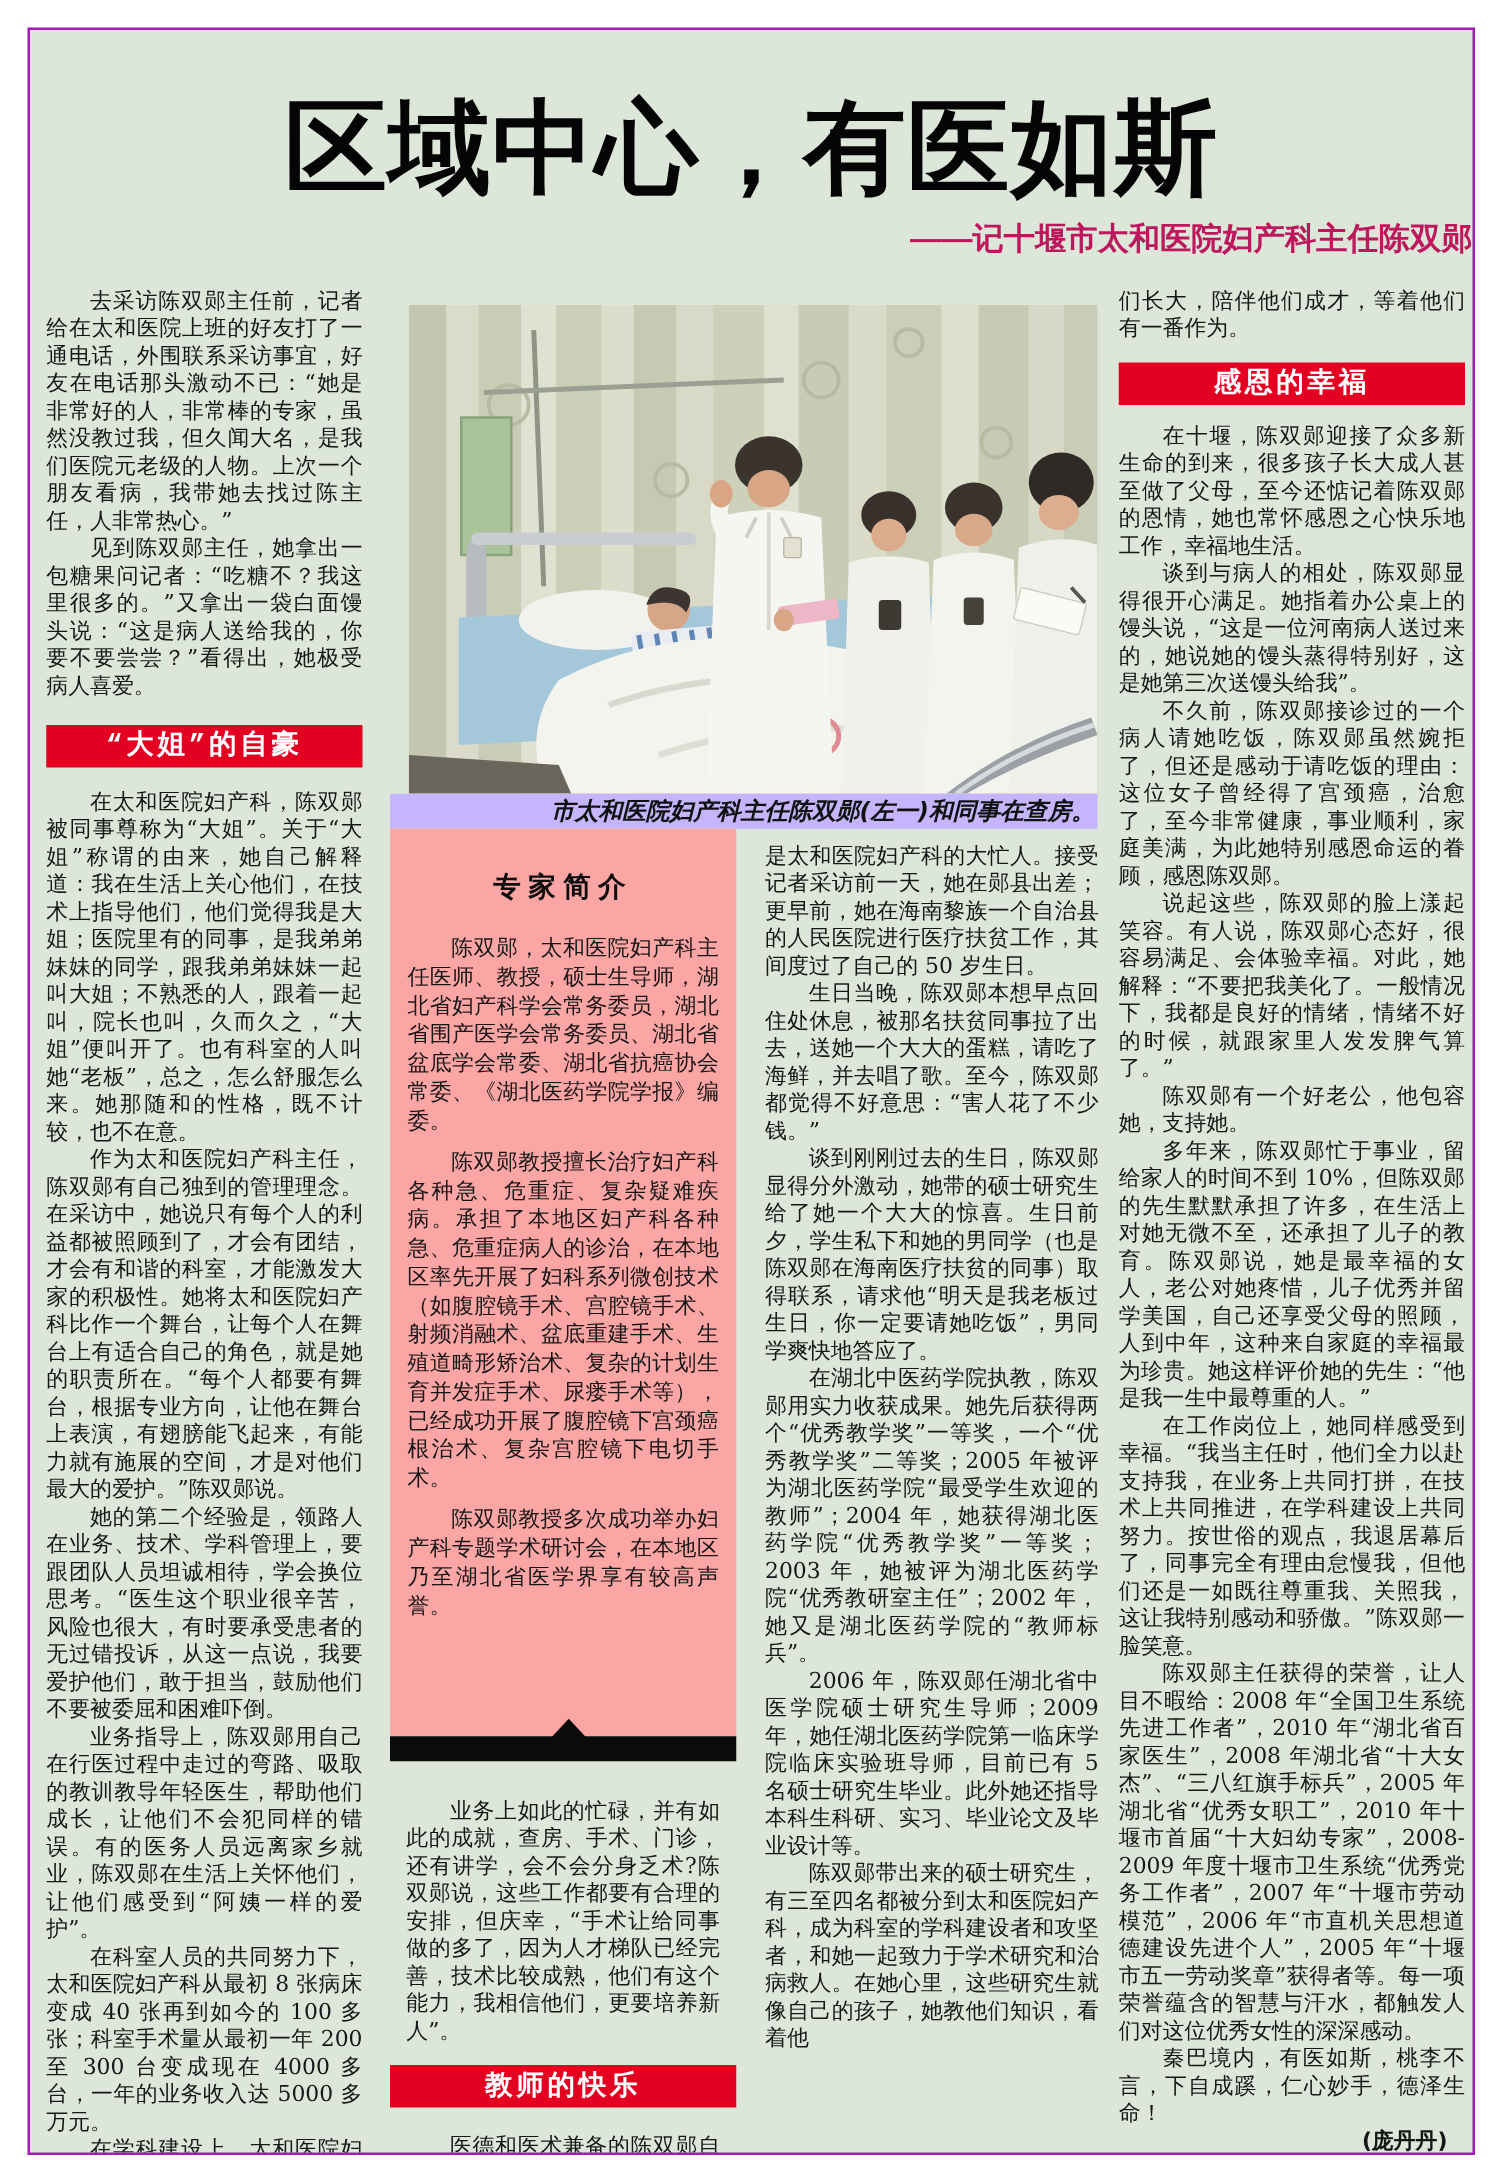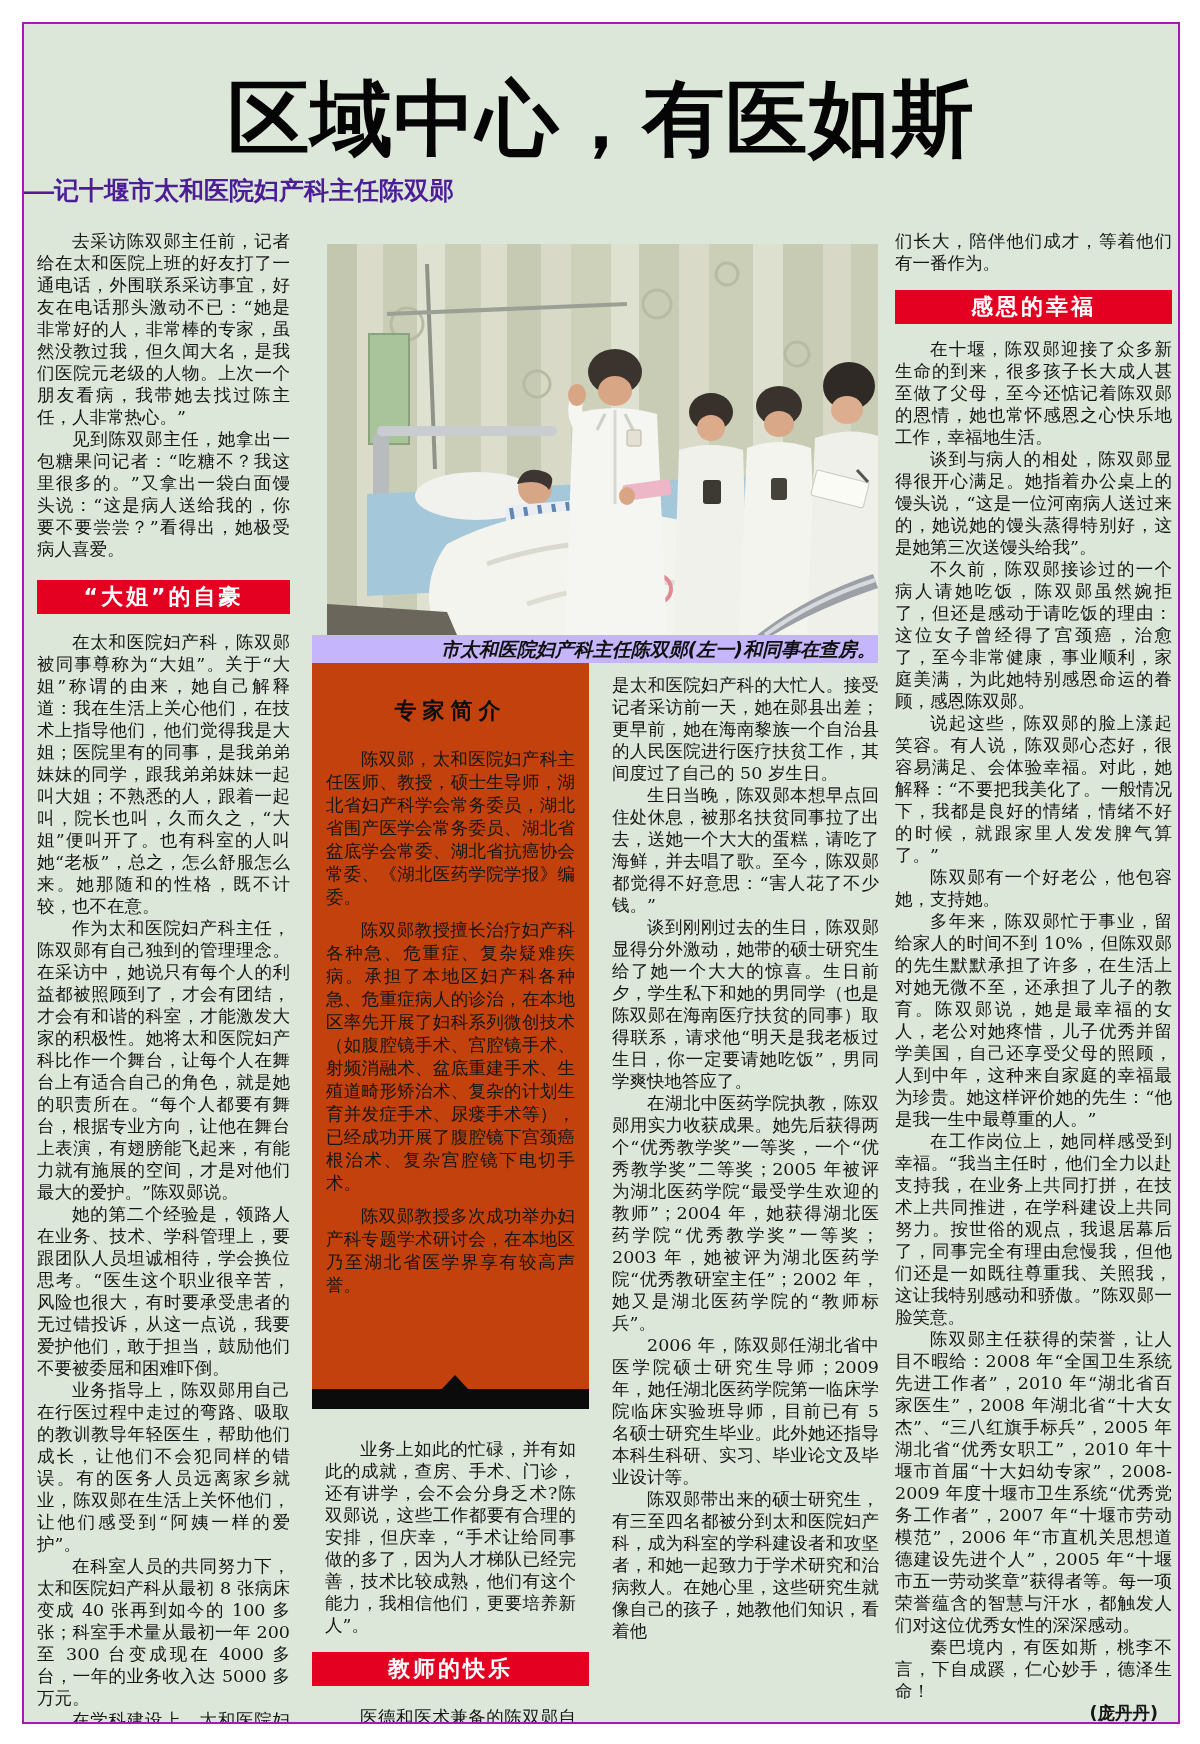--- a/index.html
+++ b/index.html
@@ -10,49 +10,49 @@
   .sheet{
     position:absolute;left:22px;top:22px;width:1154px;height:1698px;
     background:#dce7da;border:2px solid #a21caf;overflow:hidden;
   }
   .headline{
     position:absolute;left:0;top:50px;width:100%;text-align:center;
     font-family:"DejaVu Sans", sans-serif;font-weight:900;font-size:82px;
     line-height:90px;letter-spacing:1px;color:#050505;
   }
   .subheadline{
-    position:absolute;left:0;top:150px;width:100%;text-align:left;
-    font-family:Liberation Mono, monospace;font-weight:bold;font-size:25px;color:#4c1d95;
+    position:absolute;left:0;top:150px;width:100%;text-align:right;
+    font-family:Liberation Sans, sans-serif;font-weight:bold;font-size:25px;color:#be185d;
   }
   .col{position:absolute;font-size:17.5px;line-height:22px;text-align:justify;}
   .para{margin:0;text-indent:2em;}
   .para.cont{text-indent:0;}
   .h-red{
     background:#e40020;color:#ffffff;height:34px;line-height:34px;text-align:center;
     font-family:"DejaVu Sans", sans-serif;font-weight:bold;font-size:22px;
     letter-spacing:3px;text-indent:0;
   }
   .col1{left:13px;top:206px;width:253px;}
-  .col1 .h-red{margin:20px 0 17px 0;}
+  .col1 .h-red{margin:20px 0 17px 0;font-family:Liberation Mono, monospace;}
   .photo{
     position:absolute;left:303px;top:220px;width:551px;height:391px;
     overflow:hidden;background:#d6d8c6;
   }
   .caption-bar{
     position:absolute;left:288px;top:611px;width:566px;height:28px;
     background:#c4b5fd;
   }
   .caption-bar .cap{
     display:block;height:28px;line-height:28px;text-align:right;
     font-family:"DejaVu Sans", sans-serif;font-weight:bold;font-style:italic;
     font-size:19px;color:#111;padding-right:2px;
   }
   .profile-box{
     position:absolute;left:288px;top:639px;width:277px;height:726px;
-    background:#c2410c;box-sizing:border-box;padding:14px 14px 0 14px;
+    background:#fca5a5;box-sizing:border-box;padding:14px 14px 0 14px;
     font-size:17.5px;line-height:23px;text-align:justify;
   }
   .profile-box .ptitle{
     text-align:center;font-family:"DejaVu Sans", sans-serif;font-weight:bold;
     font-size:22px;letter-spacing:6px;margin:22px 0 26px 0;text-indent:0;color:#0c0c0c;
   }
   .profile-box .para{margin-bottom:10px;}
   .divider{position:absolute;left:288px;top:1365px;width:277px;height:20px;background:#0b0b0b;}
   .divider::before{
     content:"";position:absolute;left:129px;top:-14px;width:0;height:0;

